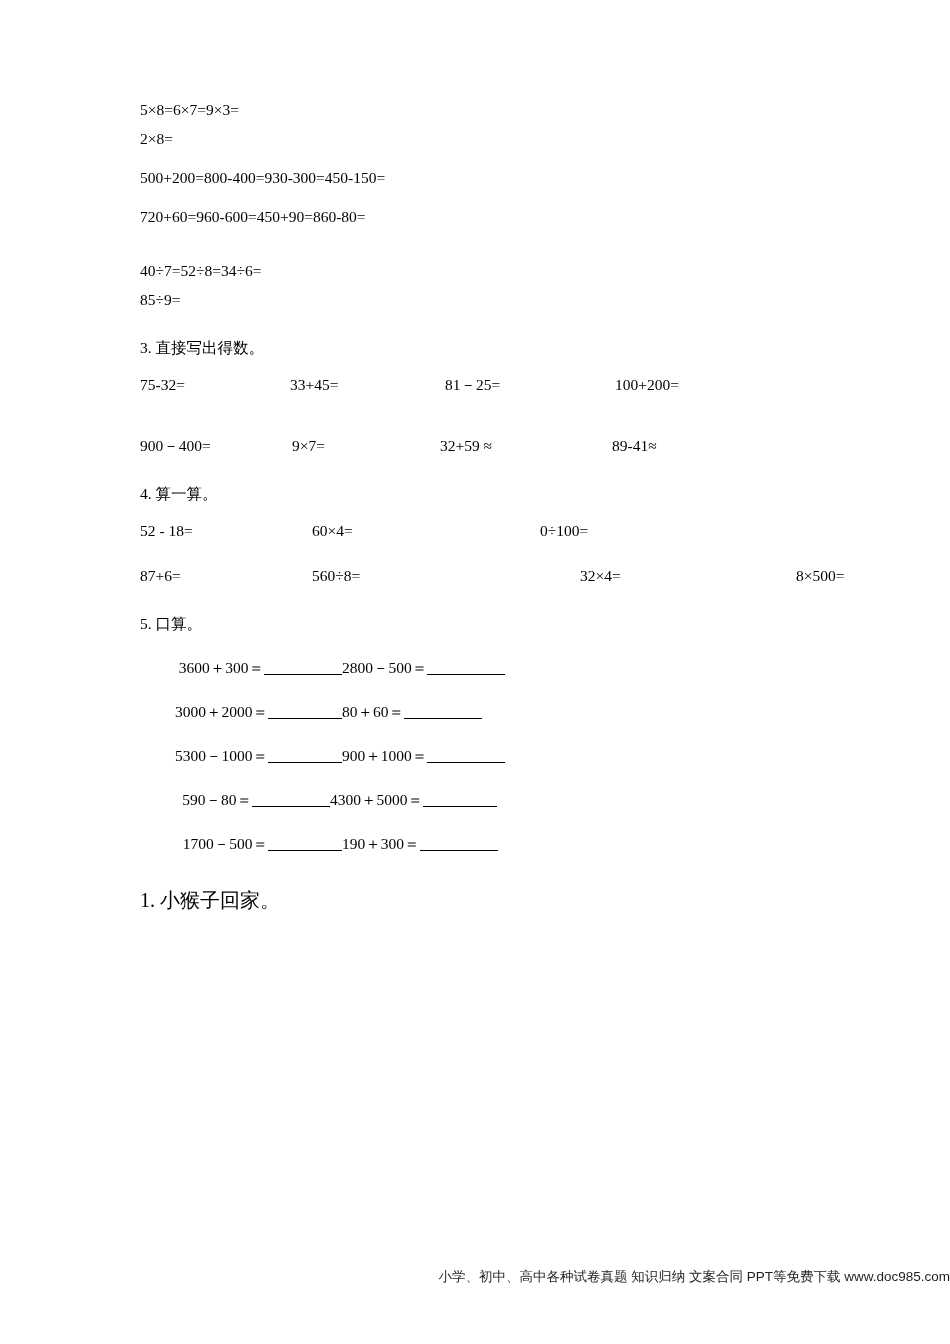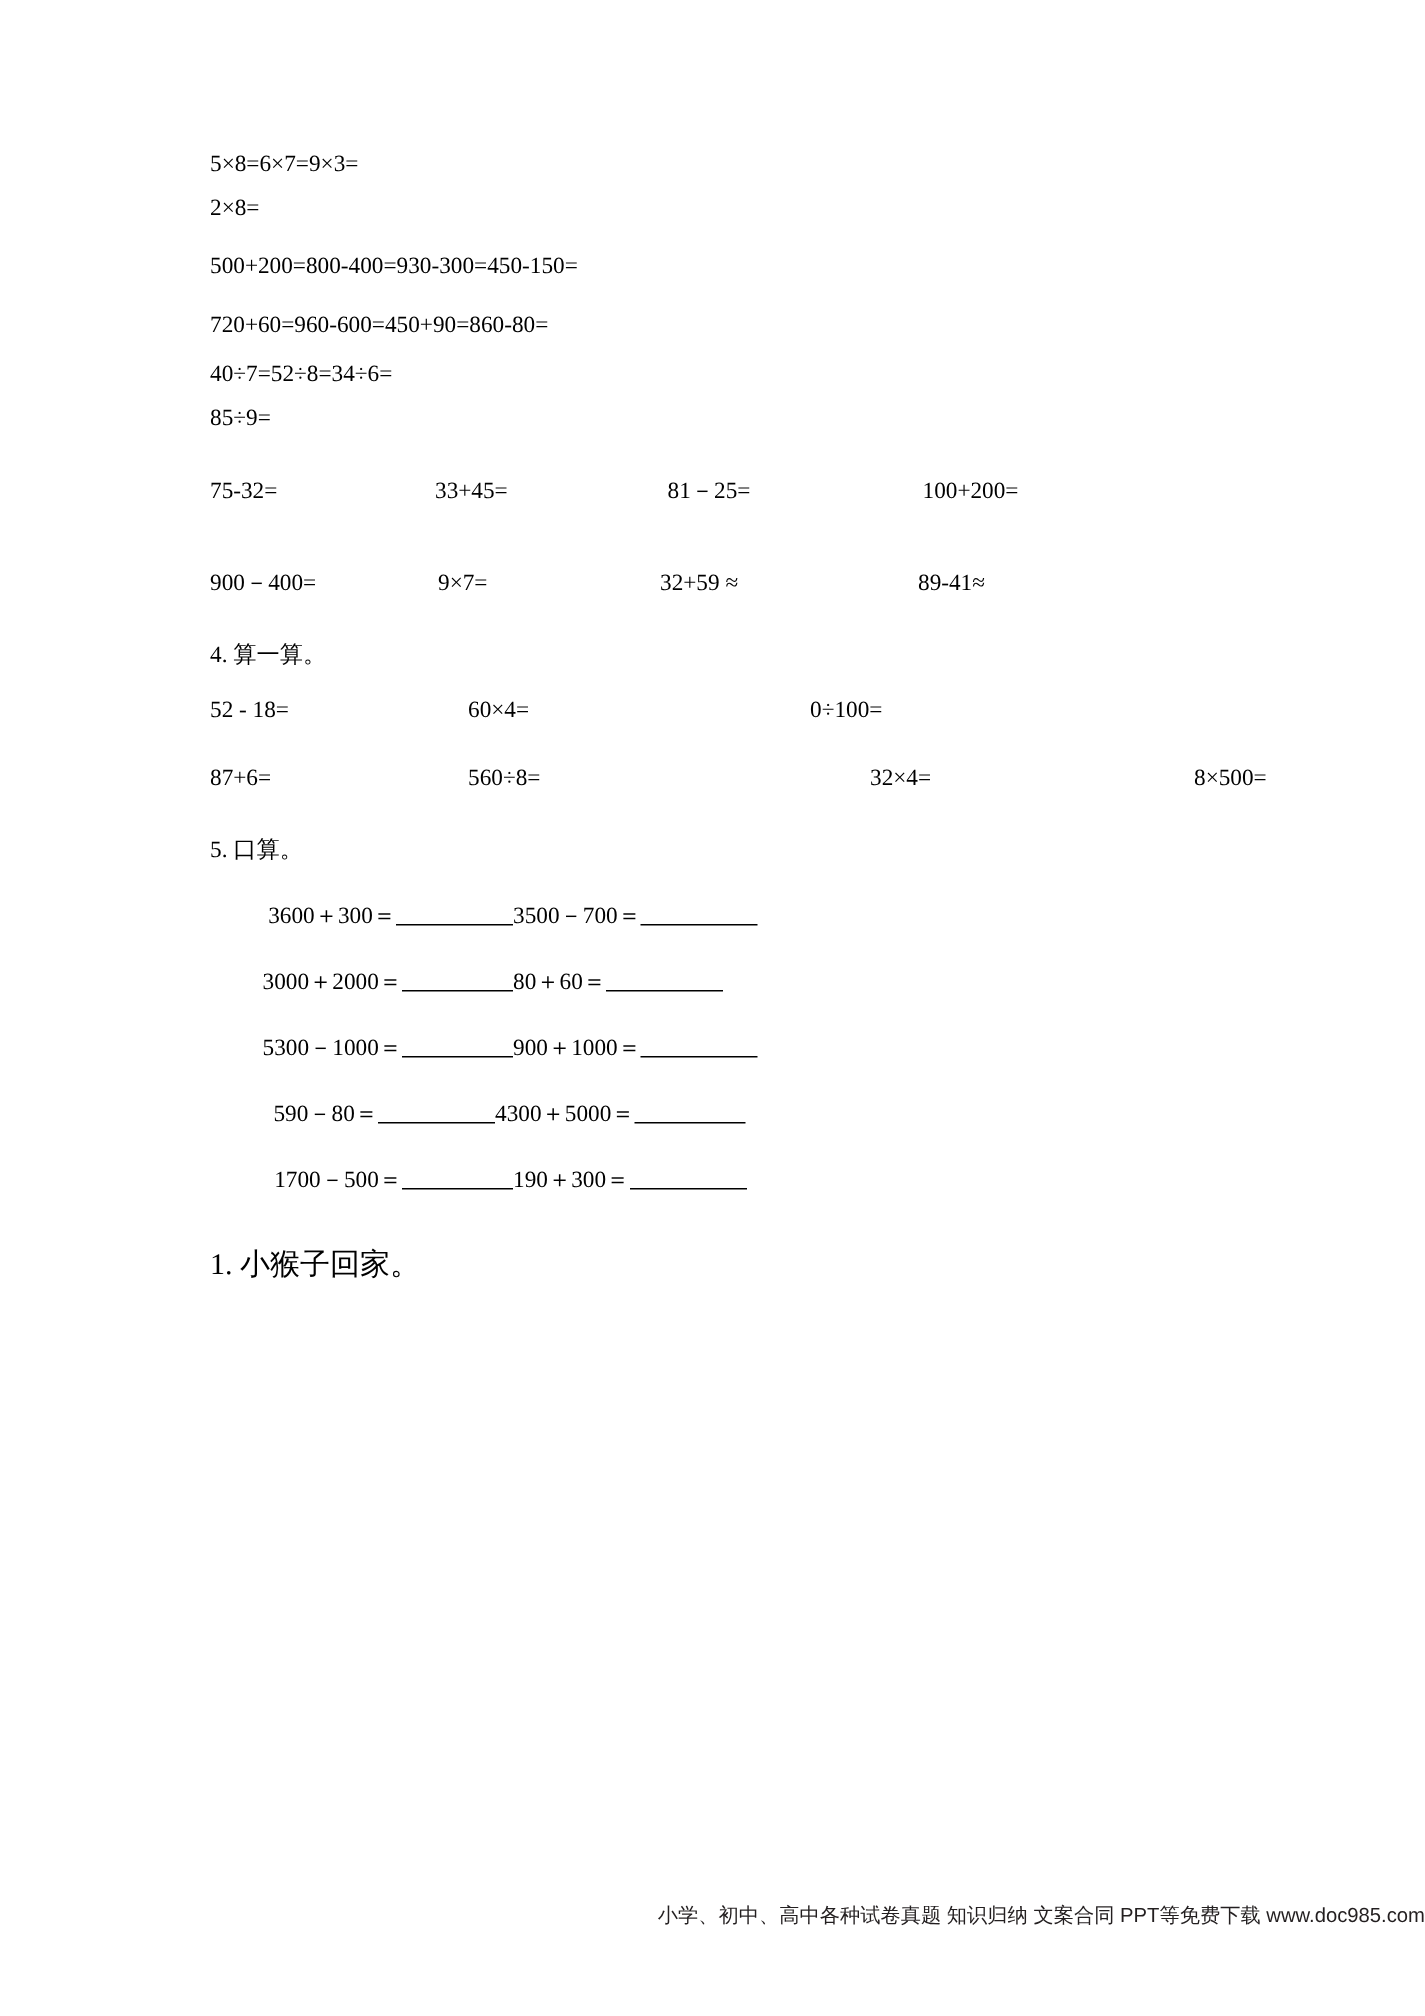--- a/index.html
+++ b/index.html
@@ -107,26 +107,30 @@
 
 
     <div class="wrap-row" style="margin-top:10px">
       <span class="cell" style="width:225px">500+200=</span><span class="cell" style="width:197px">800-400=</span><span class="cell" style="width:220px">930-300=</span><span class="cell">450-150=</span>
     </div>
 
     <div class="wrap-row" style="margin-top:10px">
       <span class="cell" style="width:222px">720+60=</span><span class="cell" style="width:200px">960-600=</span><span class="cell" style="width:220px">450+90=</span><span class="cell">860-80=</span>
     </div>
 
-    <div class="wrap-row" style="margin-top:4px">
+    <div class="wrap-row" style="margin-top:25px">
       <span class="cell" style="width:212px">40÷7=</span><span class="cell" style="width:208px">52÷8=</span><span class="cell">34÷6=</span><br>
       <span class="cell">85÷9=</span>
     </div>
   </div>
 
+  <div class="q-head">
+    <span>3.</span>
+    <span>直接写出得数。</span>
+  </div>
 
   <div class="prob-block">
     <div class="prob-row" style="margin-top:8px">
       <span class="cell" style="width:150px">75-32=</span><span class="cell" style="width:155px">33+45=</span><span class="cell" style="width:170px">81－25=</span><span class="cell">100+200=</span>
     </div>
     <div class="prob-row" style="margin-top:32px">
       <span class="cell" style="width:152px">900－400=</span><span class="cell" style="width:148px">9×7=</span><span class="cell" style="width:172px">32+59  ≈</span><span class="cell">89-41≈</span>
     </div>
   </div>
 
@@ -145,21 +149,21 @@
   </div>
 
   <div class="q-head">
     <span>5.</span>
     <span>口算。</span>
   </div>
 
   <div class="prob-block" style="margin-top:6px">
 
     <div class="koushuan-row">
-      <span class="item" style="width:202px"><span>3600＋300＝</span><span class="blank b-long"></span></span><span class="item"><span>3500－700＝</span><span class="blank b-long"></span></span>
+      <span class="item" style="width:202px"><span>3600＋300＝</span><span class="blank b-long"></span></span><span class="item"><span>2800－500＝</span><span class="blank b-long"></span></span>
     </div>
 
     <div class="koushuan-row">
       <span class="item" style="width:202px"><span>3000＋2000＝</span><span class="blank b-mid"></span></span><span class="item"><span>80＋60＝</span><span class="blank b-long"></span></span>
     </div>
 
     <div class="koushuan-row">
       <span class="item" style="width:202px"><span>5300－1000＝</span><span class="blank b-mid"></span></span><span class="item"><span>900＋1000＝</span><span class="blank b-long"></span></span>
     </div>
 

